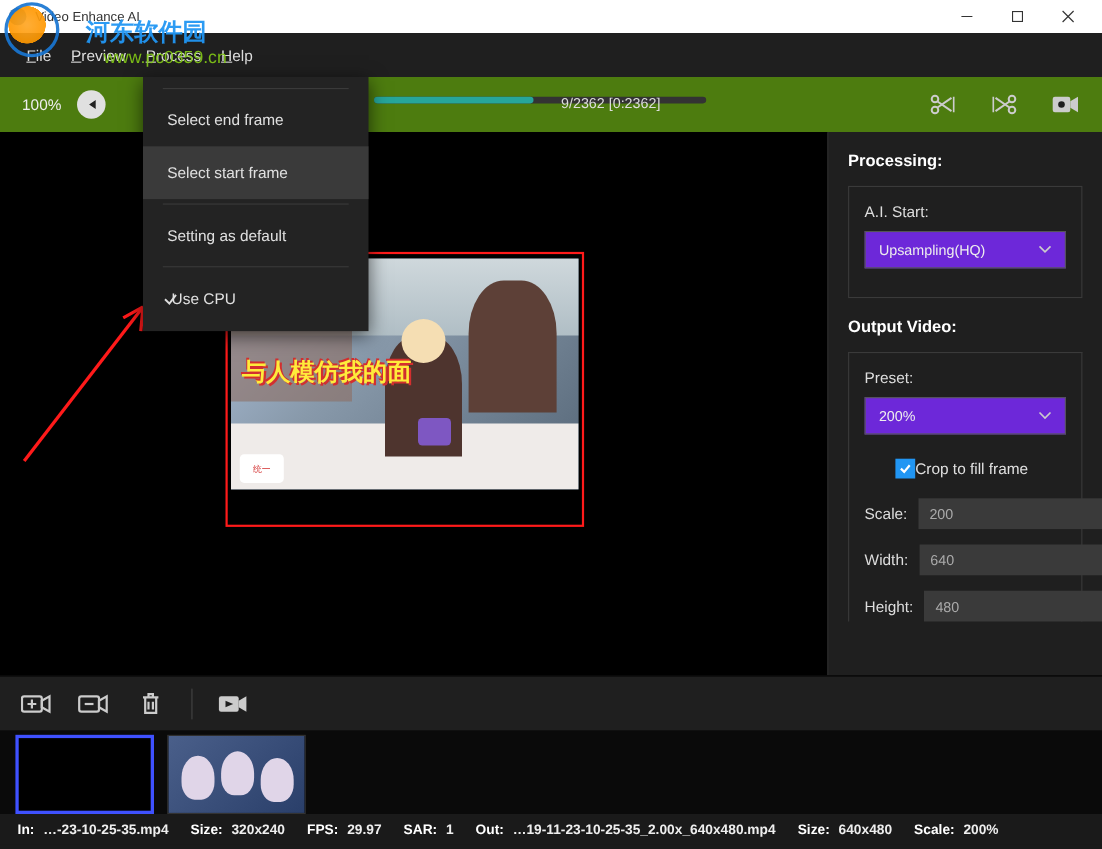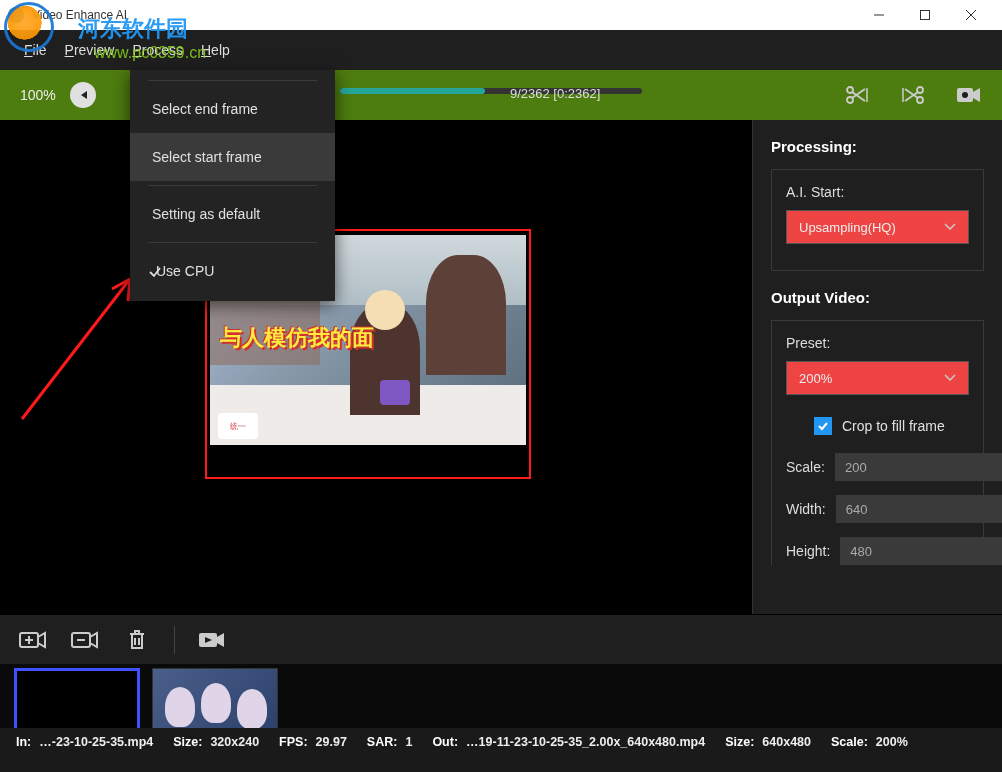--- a/index.html
+++ b/index.html
@@ -57,43 +57,43 @@
 .vf-subs { position: absolute; left: 10px; top: 88px; font-size: 22px; font-weight: 900; color: #ffeb3b; text-shadow: 2px 2px 0 #d32f2f, -1px -1px 0 #d32f2f; white-space: nowrap; }
 .vf-logo { position: absolute; left: 8px; bottom: 6px; width: 40px; height: 26px; background: #fff; border-radius: 4px; display:flex; align-items:center; justify-content:center; font-size:8px; color:#d32f2f; }
 
 
 .arrow { position: absolute; left: 12px; top: 140px; width: 140px; height: 160px; z-index: 30; }
 
 
 .rpanel { width: 250px; background: #1f1f1f; border-left: 1px solid #333; padding: 18px 18px 0 18px; overflow: hidden; }
 .rpanel .sec-title { font-size: 15px; font-weight: 600; color: #fff; margin-bottom: 14px; }
 .rpanel .lbl { font-size: 14px; color: #ddd; margin-bottom: 10px; }
-.selectbox { height: 34px; border: 1px solid #555; background: #ef4444; display: flex; align-items: center; padding: 0 12px; color: #eee; font-size: 13px; cursor: pointer; margin-bottom: 22px; }
+.selectbox { height: 34px; border: 1px solid #555; background: #6d28d9; display: flex; align-items: center; padding: 0 12px; color: #eee; font-size: 13px; cursor: pointer; margin-bottom: 22px; }
 .selectbox .chev { margin-left: auto; }
 .fieldset { border: 1px solid #3a3a3a; padding: 14px 14px 4px 14px; margin-bottom: 18px; }
-.chkrow { display: flex; align-items: center; gap: 10px; margin: 14px 0 18px 28px; font-size: 14px; }
+.chkrow { display: flex; align-items: center; margin: 14px 0 18px 28px; font-size: 14px; }
 .chkbox { width: 18px; height: 18px; background: #2196f3; display: flex; align-items: center; justify-content: center; color: #fff; font-size: 13px; }
 .row { display: flex; align-items: center; gap: 10px; margin-bottom: 14px; font-size: 14px; }
 .row .rlbl { width: 54px; color: #ddd; }
 .row .inp { flex: 1; height: 28px; background: #3a3a3a; border: none; color: #aaa; padding: 0 10px; font-size: 13px; }
 
 
 .btoolbar { position: absolute; left: 0; right: 0; bottom: 108px; height: 50px; background: #1f1f1f; display: flex; align-items: center; padding: 0 18px; gap: 22px; border-top: 1px solid #000; }
 .bbtn { width: 30px; height: 30px; display: flex; align-items: center; justify-content: center; cursor: pointer; color: #ccc; }
 .vsep { width: 1px; height: 28px; background: #444; }
 
 
 .thumbs { position: absolute; left: 0; right: 0; bottom: 28px; height: 80px; background: #0a0a0a; display: flex; align-items: center; padding: 0 14px; gap: 12px; }
 .thumb { width: 126px; height: 72px; background: #000; border: 1px solid #333; cursor: pointer; position: relative; overflow: hidden; }
 .thumb.selected { border: 3px solid #3f51ff; }
 .thumb2bg { position: absolute; inset: 0; background: linear-gradient(135deg, #4a5f8a 0%, #2a3f6a 100%); }
 .thumb2 .bunny { position: absolute; width: 30px; height: 40px; background: #e0d5e8; border-radius: 50% 50% 40% 40%; }
 
 
-.status { position: absolute; left: 0; right: 0; bottom: 16px; height: 28px; background: #1a1a1a; display: flex; align-items: center; padding: 0 16px; font-size: 12.5px; gap: 6px; color: #eee; }
+.status { position: absolute; left: 0; right: 0; bottom: 4px; height: 28px; background: #1a1a1a; display: flex; align-items: center; padding: 0 16px; font-size: 12.5px; gap: 6px; color: #eee; }
 .status b { font-weight: 700; color: #fff; margin-right: 2px; }
 .status .sv { margin-right: 14px; font-weight: bold; }
 
 svg { display: block; }
 </style>
 </head>
 <body>
 
 <div class="titlebar">
   <div class="app-icon"></div>

